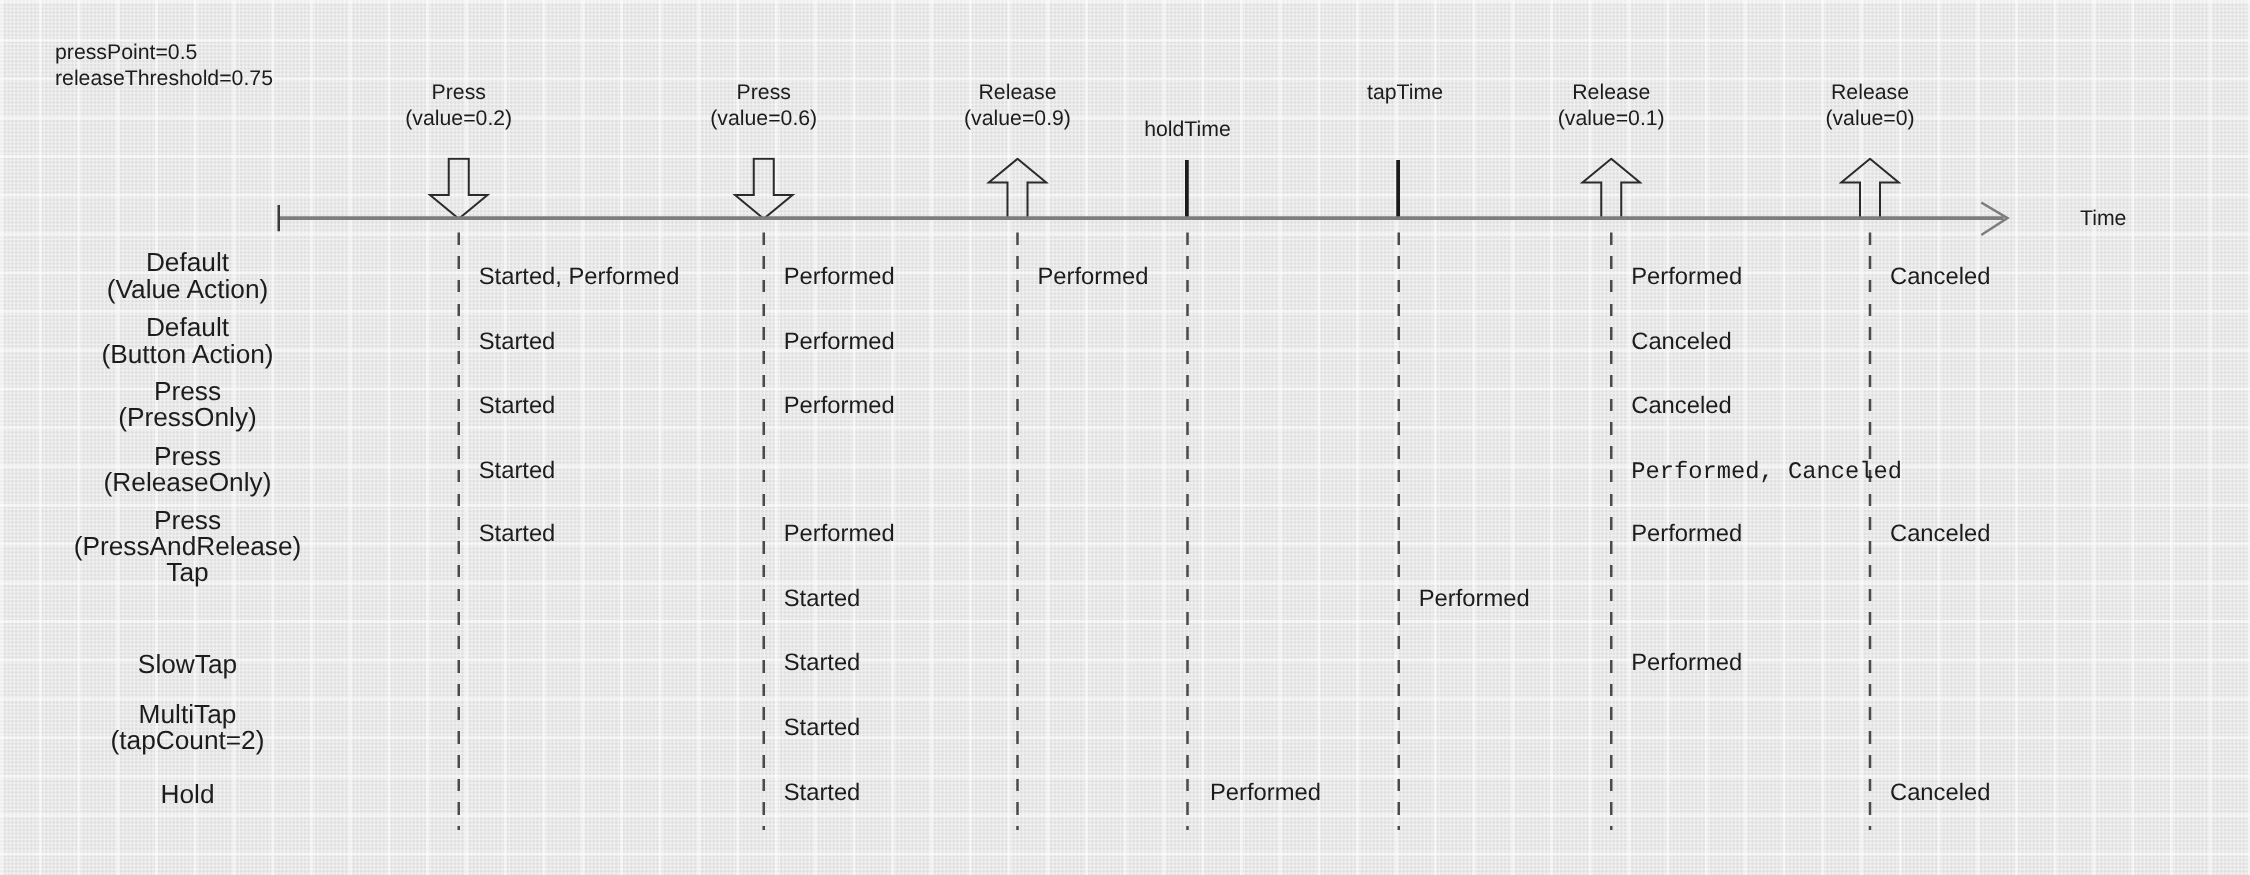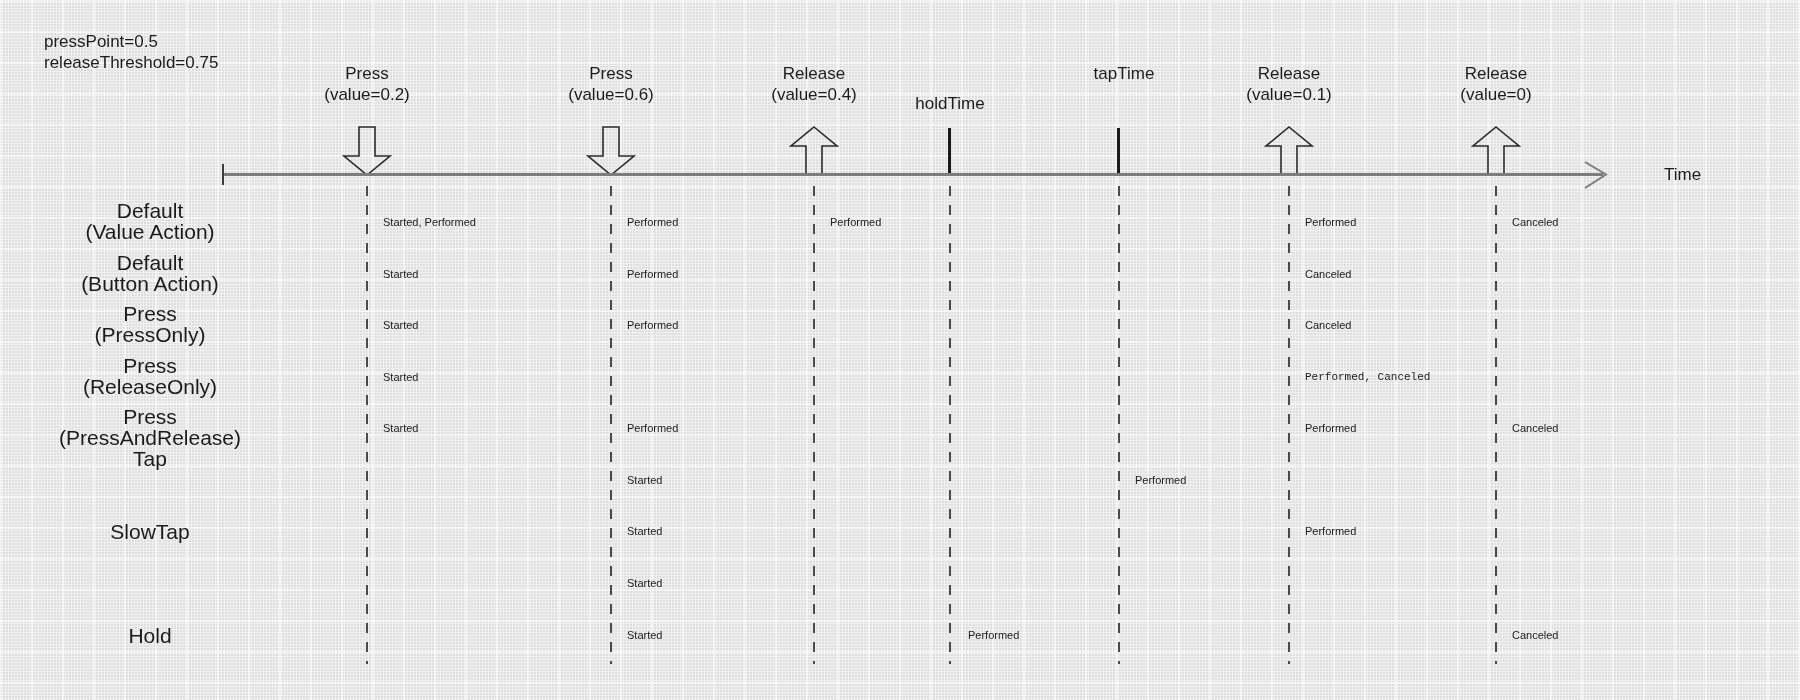--- a/index.html
+++ b/index.html
@@ -24,21 +24,21 @@
   .dash{
     position:absolute;width:2px;top:186px;height:478px;
     background-image:repeating-linear-gradient(to bottom,#4a4a4a 0 10px,transparent 10px 19px);
   }
   .axis{position:absolute;left:223px;top:173px;width:1380px;height:3px;background:#7d7d7d;}
   .axis-start-tick{position:absolute;left:222px;top:164px;width:2px;height:21px;background:#3a3a3a;}
   .axis-head{position:absolute;left:1582px;top:159px;}
   .time-label{left:1624px;top:164px;margin-left:40px;}
   .rowlbl{position:absolute;left:40px;width:220px;text-align:center;font-size:21px;line-height:21px;}
   .rowlbl span{display:block;}
-  .cell{position:absolute;font-size:11px;line-height:20px;white-space:nowrap;}
+  .cell{position:absolute;font-size:19px;line-height:20px;white-space:nowrap;}
 </style>
 </head>
 <body>
 
 <div class="canvas">
 
   <div class="txt params">
     <div>pressPoint=0.5</div>
     <div>releaseThreshold=0.75</div>
   </div>
@@ -46,21 +46,21 @@
   <div class="hdr" style="left:277px;top:63px;">
     <span>Press</span>
     <span>(value=0.2)</span>
   </div>
   <div class="hdr" style="left:521px;top:63px;">
     <span>Press</span>
     <span>(value=0.6)</span>
   </div>
   <div class="hdr" style="left:724px;top:63px;">
     <span>Release</span>
-    <span>(value=0.4)</span>
+    <span>(value=0.9)</span>
   </div>
   <div class="hdr" style="left:860px;top:93px;">
     <span>holdTime</span>
   </div>
   <div class="hdr" style="left:1034px;top:63px;">
     <span>tapTime</span>
   </div>
   <div class="hdr" style="left:1199px;top:63px;">
     <span>Release</span>
     <span>(value=0.1)</span>
@@ -122,20 +122,24 @@
   <div class="rowlbl" style="top:406px;">
     <span>Press</span>
     <span>(PressAndRelease)</span>
   </div>
   <div class="rowlbl" style="top:448px;">
     <span>Tap</span>
   </div>
   <div class="rowlbl" style="top:521px;">
     <span>SlowTap</span>
   </div>
+  <div class="rowlbl" style="top:561px;">
+    <span>MultiTap</span>
+    <span>(tapCount=2)</span>
+  </div>
   <div class="rowlbl" style="top:625px;">
     <span>Hold</span>
   </div>
 
   <div class="cell" style="left:383px;top:212px;">Started, Performed</div>
   <div class="cell" style="left:627px;top:212px;">Performed</div>
   <div class="cell" style="left:830px;top:212px;">Performed</div>
   <div class="cell" style="left:1305px;top:212px;">Performed</div>
   <div class="cell" style="left:1512px;top:212px;">Canceled</div>
 

